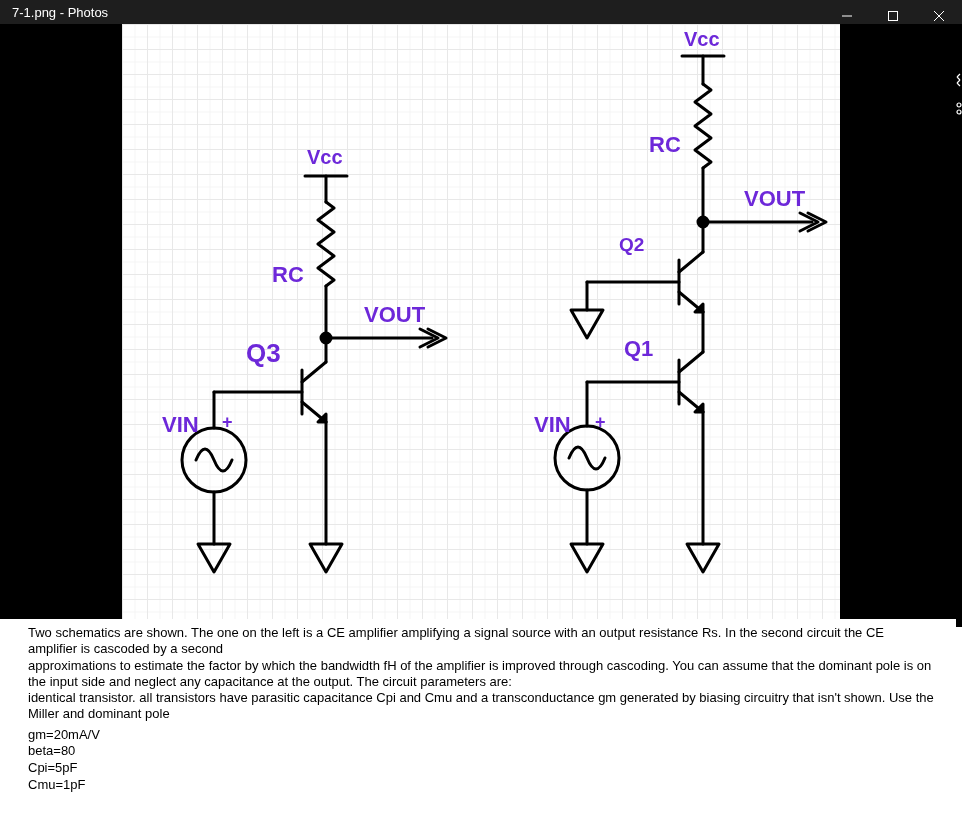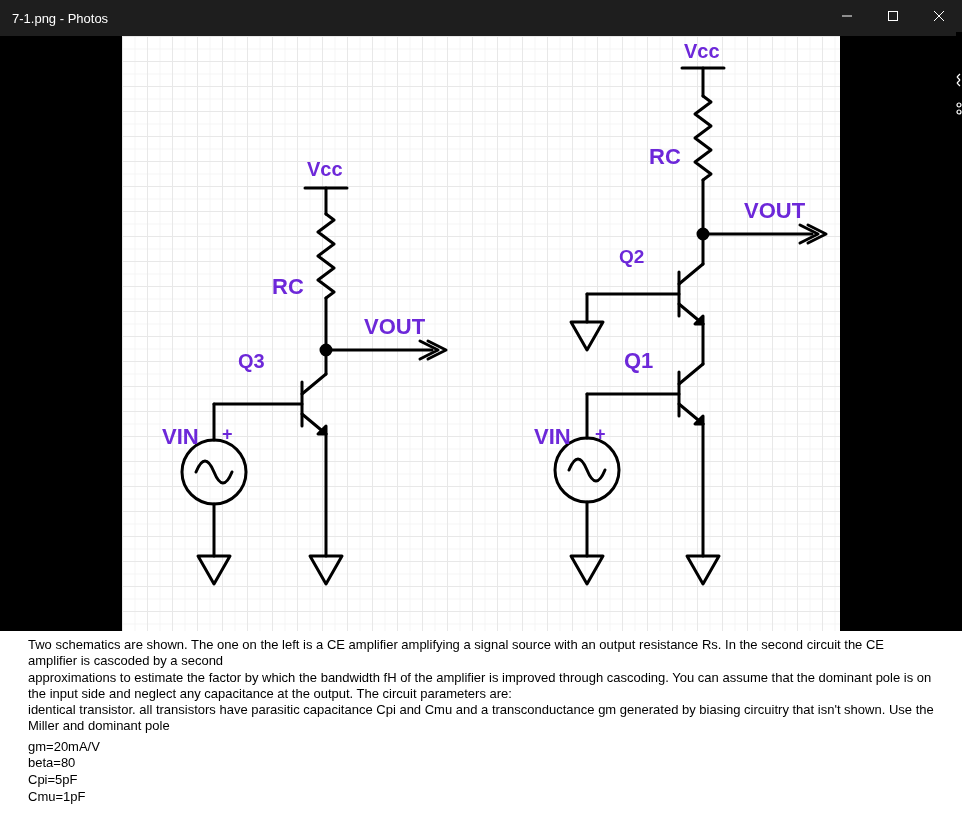--- a/index.html
+++ b/index.html
@@ -1,16 +1,16 @@
 <!DOCTYPE html>
 <html><head>
 <meta charset="utf-8">
 <style>
   html,body{margin:0;padding:0;width:962px;height:828px;font-family:Arial,Helvetica,sans-serif;background:#fff;overflow:hidden}
-  .titlebar{height:36px;background:#1e1e1e;color:#fff;display:flex;align-items:center;font-size:13px;position:relative}
+  .titlebar{height:24px;background:#1e1e1e;color:#fff;display:flex;align-items:center;font-size:13px;position:relative}
   .titlebar .title{padding-left:12px}
   .winctrl{position:absolute;right:0;top:0;height:32px;display:flex}
   .winctrl div{width:46px;height:32px;display:flex;align-items:center;justify-content:center;color:#fff}
   .winctrl svg{stroke:#fff;stroke-width:1;fill:none}
   .viewer{height:595px;background:#000;display:flex;justify-content:center;align-items:flex-start}
   .canvas{width:718px;height:595px;background:#fff;position:relative}
   .grid{position:absolute;inset:0;background-image:linear-gradient(#e8e8e8 1px,transparent 1px),linear-gradient(90deg,#e8e8e8 1px,transparent 1px);background-size:25px 25px}
   .grid2{position:absolute;inset:0;background-image:linear-gradient(#f4f4f4 1px,transparent 1px),linear-gradient(90deg,#f4f4f4 1px,transparent 1px);background-size:12.5px 12.5px}
   .schem{position:absolute;inset:0}
   .lbl{position:absolute;font-family:Arial,sans-serif;font-weight:bold;color:#6d28d9}
@@ -120,21 +120,21 @@
 
         <line x1="581" y1="388" x2="581" y2="520"></line>
         <path d="M565 520 L597 520 L581 548 Z"></path>
 
       </g>
     </svg>
 
     <div class="lbl" style="left:185px;top:122px;font-size:20px">Vcc</div>
     <div class="lbl" style="left:150px;top:238px;font-size:22px">RC</div>
     <div class="lbl" style="left:242px;top:278px;font-size:22px">VOUT</div>
-    <div class="lbl" style="left:116px;top:314px;font-size:20px">Q3</div>
+    <div class="lbl" style="left:124px;top:314px;font-size:26px">Q3</div>
     <div class="lbl" style="left:40px;top:388px;font-size:22px">VIN</div>
     <div class="lbl" style="left:100px;top:388px;font-size:18px">+</div>
 
     <div class="lbl" style="left:562px;top:4px;font-size:20px">Vcc</div>
     <div class="lbl" style="left:527px;top:108px;font-size:22px">RC</div>
     <div class="lbl" style="left:622px;top:162px;font-size:22px">VOUT</div>
     <div class="lbl" style="left:497px;top:210px;font-size:19px">Q2</div>
     <div class="lbl" style="left:502px;top:312px;font-size:22px">Q1</div>
     <div class="lbl" style="left:412px;top:388px;font-size:22px">VIN</div>
     <div class="lbl" style="left:473px;top:388px;font-size:18px">+</div>

